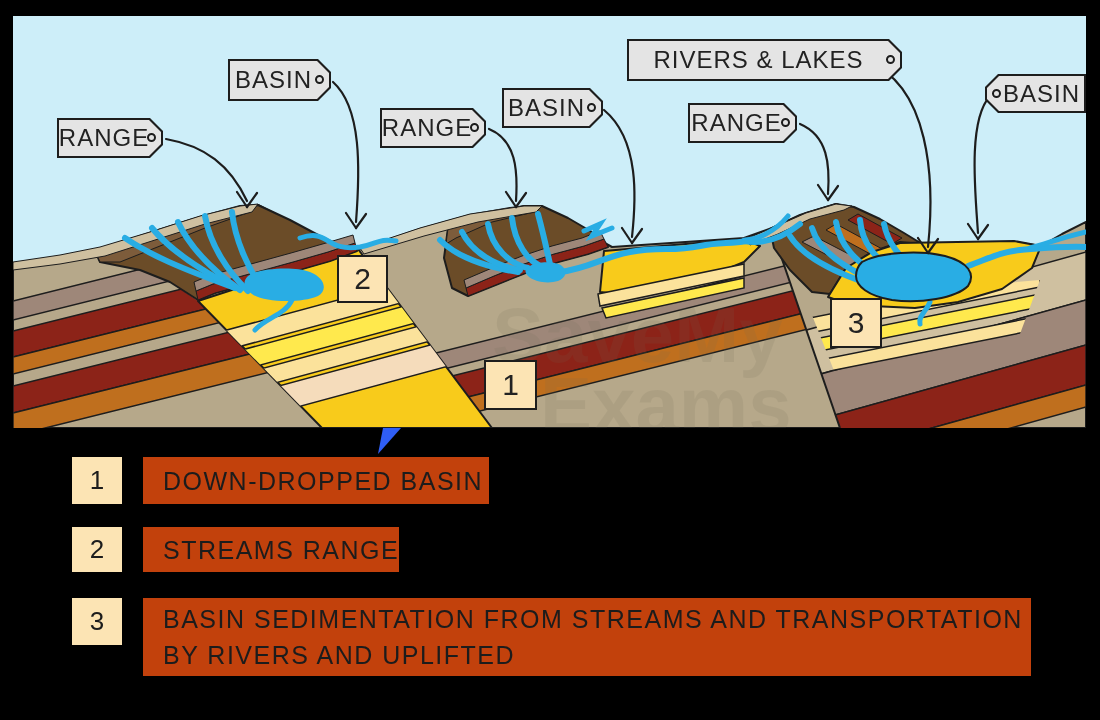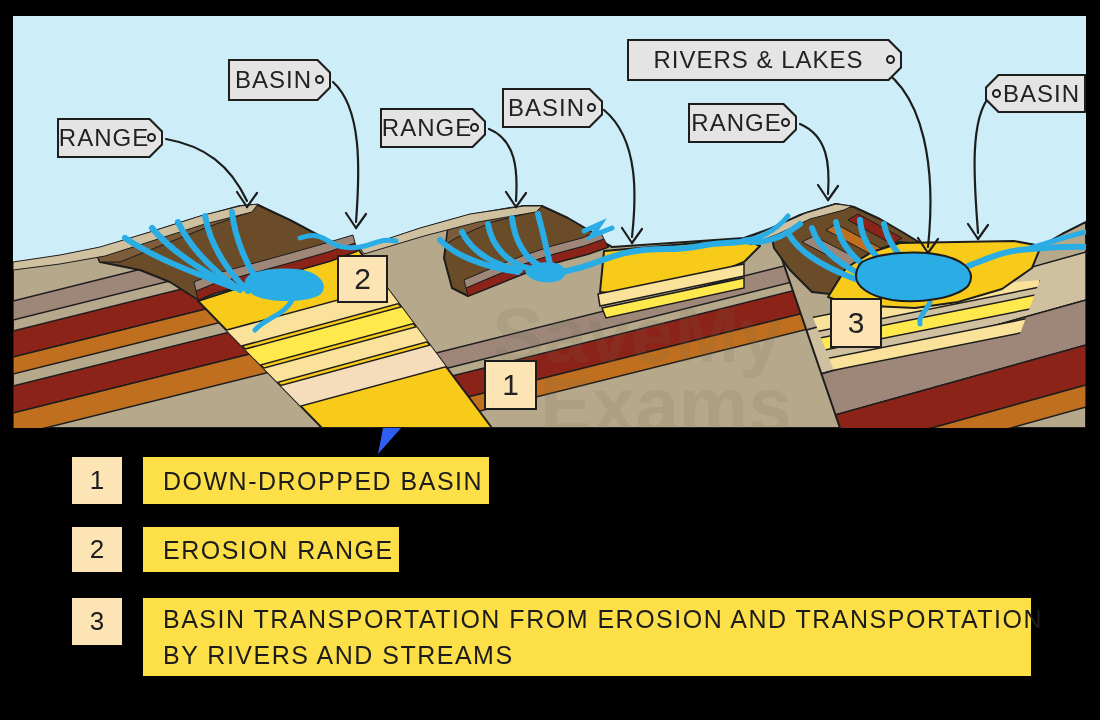--- a/index.html
+++ b/index.html
@@ -19,21 +19,21 @@
   .tag-text{font-size:24px;letter-spacing:1px;color:#222;white-space:nowrap;}
   .tag-hole{position:absolute;top:50%;width:9px;height:9px;margin-top:-5px;border:2px solid #1d1d1d;border-radius:50%;background:#e4e4e4;box-sizing:border-box;}
   .tag-right .tag-hole{right:5px;}
   .tag-left .tag-hole{left:5px;}
   
   .marker{position:absolute;background:#fce4b4;border:2px solid #1d1d1d;box-sizing:border-box;
           display:flex;align-items:center;justify-content:center;font-size:30px;color:#222;}
   
   .legend-num{position:absolute;background:#fce4b4;display:flex;align-items:center;justify-content:center;
               font-size:26px;color:#1c1c1c;}
-  .legend-label{position:absolute;background:#fde047;display:flex;flex-direction:column;justify-content:center;
+  .legend-label{position:absolute;background:#c2410c;display:flex;flex-direction:column;justify-content:center;
                 padding-left:20px;box-sizing:border-box;font-size:25px;letter-spacing:1.5px;color:#1c1c1c;}
   .legend-label div{line-height:36px;white-space:nowrap;}
   
   #wm-triangle{position:absolute;left:372px;top:424px;}
 </style>
 </head>
 <body>
 
 <svg id="scene" viewBox="13 16 1073 412">
 
@@ -266,23 +266,23 @@
     <span>1</span>
   </div>
   <div class="legend-label" style="left:143px;top:457px;width:346px;height:47px">
     <div>DOWN-DROPPED BASIN</div>
   </div>
 
   <div class="legend-num" style="left:72px;top:527px;width:50px;height:45px">
     <span>2</span>
   </div>
   <div class="legend-label" style="left:143px;top:527px;width:256px;height:45px">
-    <div>EROSION RANGE</div>
+    <div>STREAMS RANGE</div>
   </div>
 
   <div class="legend-num" style="left:72px;top:598px;width:50px;height:47px">
     <span>3</span>
   </div>
   <div class="legend-label" style="left:143px;top:598px;width:888px;height:78px">
-    <div>BASIN TRANSPORTATION FROM EROSION AND TRANSPORTATION</div>
-    <div>BY RIVERS AND STREAMS</div>
+    <div>BASIN SEDIMENTATION FROM STREAMS AND TRANSPORTATION</div>
+    <div>BY RIVERS AND UPLIFTED</div>
   </div>
 </div>
 
 </body></html>

